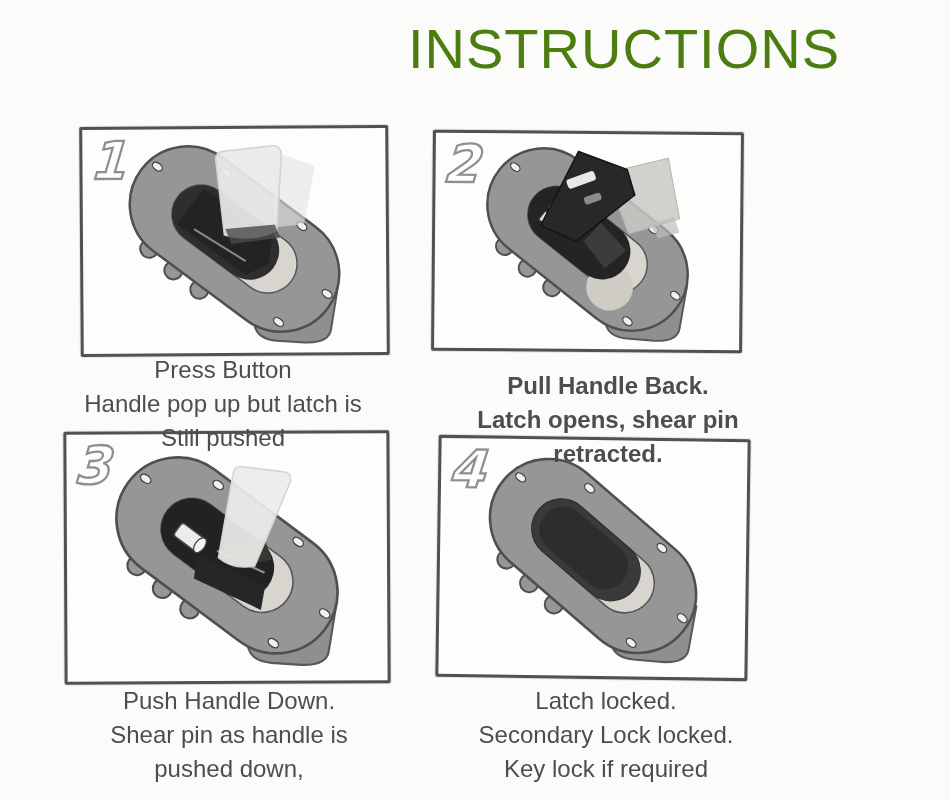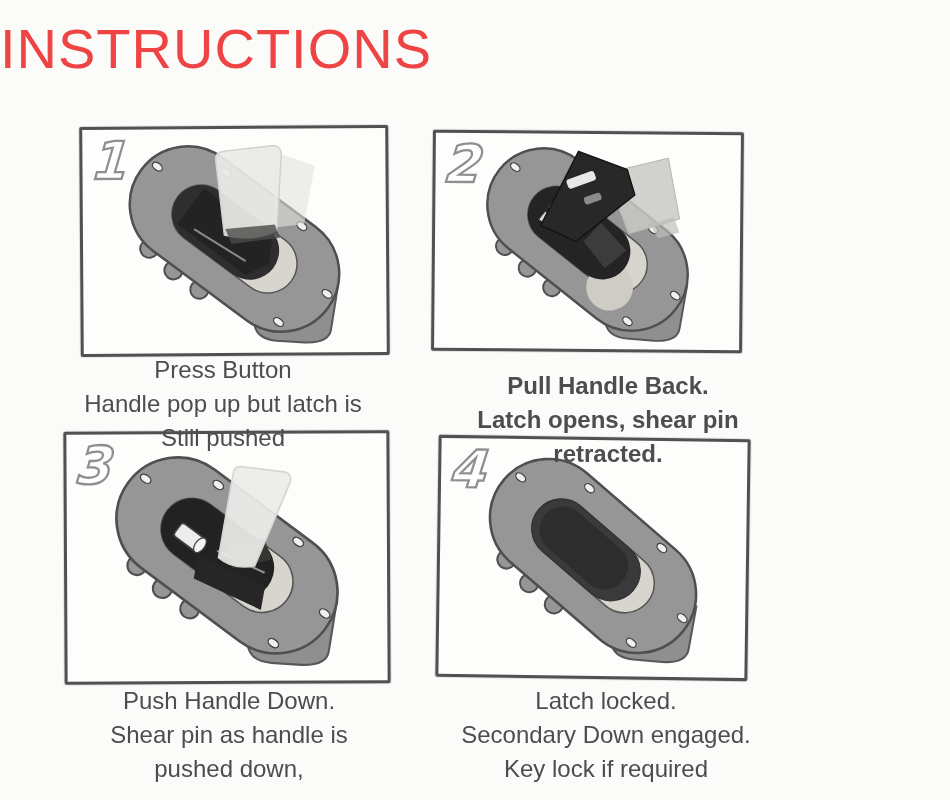--- a/index.html
+++ b/index.html
@@ -3,22 +3,22 @@
 <meta charset="utf-8">
 <style>
   html,body{margin:0;padding:0;}
   body{
     width:950px;height:800px;position:relative;overflow:hidden;
     background:#fbfbfa;
     font-family:"Liberation Sans", sans-serif;
   }
   .page-title{
     position:absolute;top:16px;left:0;width:840px;
-    text-align:left;font-size:56px;font-weight:400;
-    color:#ef4444;letter-spacing:1px;
+    text-align:right;font-size:56px;font-weight:400;
+    color:#4d7c0f;letter-spacing:1px;
   }
   .panel{
     position:absolute;background:#fdfdfc;
     border:3px solid #515151;border-radius:2px;
     box-shadow:0 0 0 1px rgba(120,120,120,.18);
   }
   .panel svg{position:absolute;inset:0;width:100%;height:100%;}
   .panel-1{left:80px;top:126px;width:303px;height:224px;transform:rotate(-0.4deg);}
   .panel-2{left:432px;top:131px;width:305px;height:215px;transform:rotate(0.5deg);}
   .panel-3{left:64px;top:431px;width:320px;height:247px;transform:rotate(-0.3deg);}
@@ -161,15 +161,15 @@
   <div>Pull Handle Back.</div>
   <div>Latch opens, shear pin retracted.</div>
 </div>
 <div class="caption caption-3">
   <div>Push Handle Down.</div>
   <div>Shear pin as handle is</div>
   <div>pushed down,</div>
 </div>
 <div class="caption caption-4">
   <div>Latch locked.</div>
-  <div>Secondary Down engaged.</div>
+  <div>Secondary Lock locked.</div>
   <div>Key lock if required</div>
 </div>
 
 </body></html>

